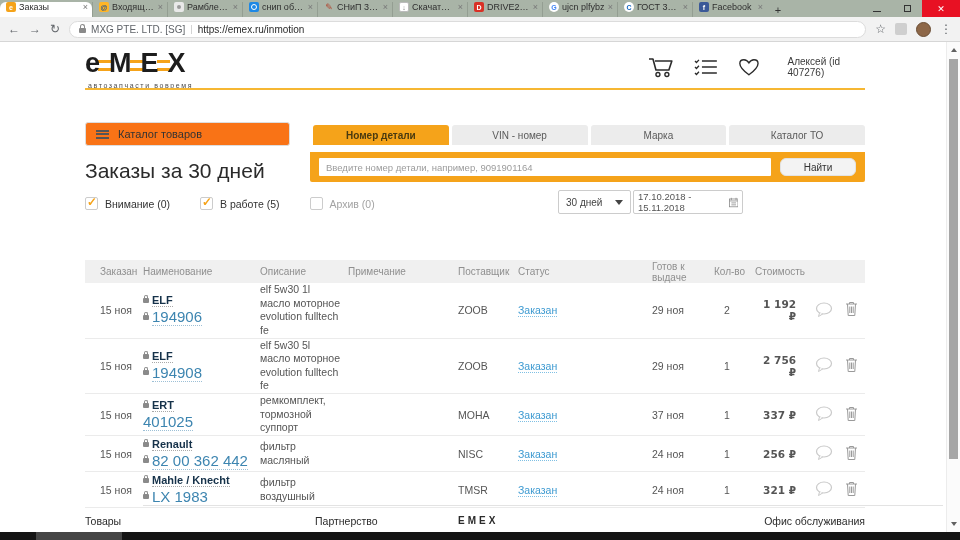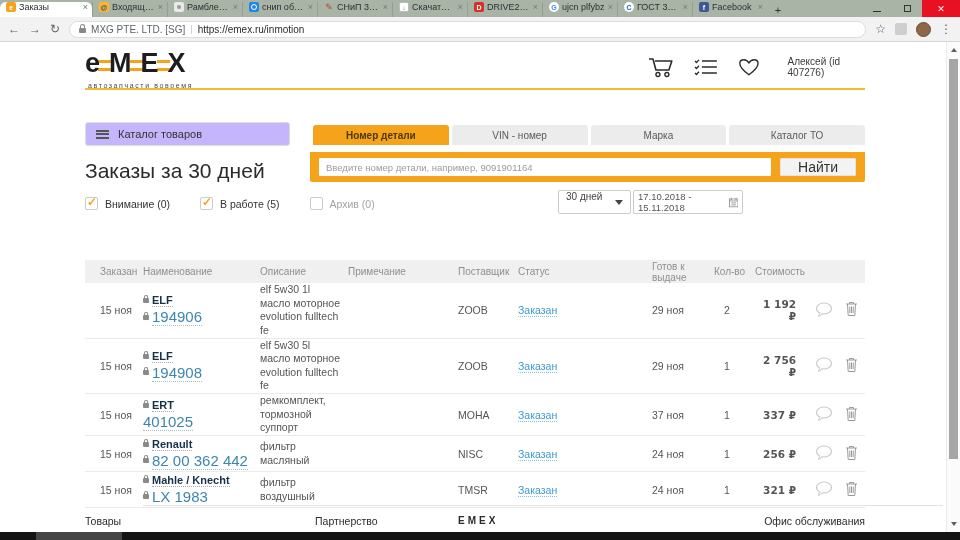--- a/index.html
+++ b/index.html
@@ -57,33 +57,33 @@
   .user { font-size:10px; color:#3a3a3a; margin-left:8px; }
   .chev { width:6px; height:6px; border-right:1.5px solid #333; border-bottom:1.5px solid #333; transform:rotate(45deg); margin:-3px 0 0 55px; }
   .header-rule { position:absolute; left:85px; top:46px; width:780px; height:2px; background:#f6b733; }
   
   .search-tabs { position:absolute; left:313px; top:56px; width:552px; height:20px; display:flex; gap:3px; }
   .stab { flex:1; height:20px; display:flex; align-items:center; justify-content:center; font-size:10px; color:#5a5a5a; background:#ececec; border-radius:3px 3px 0 0;margin-top:27px; }
   .stab.active { background:#f5a31a; color:#4a3a10; font-weight:bold; }
   .search-bar { position:absolute; left:310px; top:76px; width:555px; height:30px; background:#f5a31a; border-radius:0 0 2px 2px;margin-top:34px; }
   .search-input { position:absolute; left:9px; top:6px; width:452px; height:18px; border:none; border-radius:1px; font-size:9.5px; color:#444; padding:0 7px; font-family:"Liberation Sans",sans-serif; }
   .search-input::placeholder { color:#9b9b9b; }
-  .find-btn { position:absolute; right:9px; top:6px; width:76px; height:18px; background:#f3f3f3; border:1px solid #e3e3e3; border-radius:1px; font-size:14px; color:#333; font-family:"Liberation Sans",sans-serif; }
-  .catalog-btn { position:absolute; left:85px; top:80px; width:205px; height:24px; background:#c4b5fd; border:1px solid #ddd; border-radius:3px; display:flex; align-items:center; gap:9px; padding-left:10px; font-size:11px; color:#333; }
+  .find-btn { position:absolute; right:9px; top:6px; width:76px; height:18px; background:#f3f3f3; border:1px solid #e3e3e3; border-radius:6px; font-size:10px; color:#333; font-family:"Liberation Sans",sans-serif; }
+  .catalog-btn { position:absolute; left:85px; top:80px; width:205px; height:24px; background:#f97316; border:1px solid #ddd; border-radius:3px; display:flex; align-items:center; gap:9px; padding-left:10px; font-size:11px; color:#333; }
   .burger { width:13px; height:9px; border-top:2px solid #555; border-bottom:2px solid #555; position:relative; }
   .burger::after { content:""; position:absolute; top:1.5px; left:0; right:0; height:2px; background:#555; }
   
   .page-title { position:absolute; left:85px; top:117px; font-size:21px; font-weight:400; color:#2b2b2b; }
   .filters { position:absolute; left:85px; top:155px; display:flex; gap:30px; }
   .fitem { display:flex; align-items:center; gap:7px; font-size:10.5px; color:#333; }
   .fitem.muted { color:#a3a3a3; }
   .cb { width:13px; height:13px; border:1px solid #ccc; border-radius:2px; background:#fff; position:relative; }
   .cb.checked::after { content:"✓"; position:absolute; top:-3px; left:1px; color:#f5a31a; font-size:12px; font-weight:bold; }
   .controls { position:absolute; left:0; top:148px; width:960px; height:24px; }
-  .period { position:absolute; left:558px; width:73px; height:24px; border:1px solid #ccc; border-radius:2px; display:flex; font-size:10px; color:#444; padding:0 7px; }
+  .period { position:absolute; left:558px; width:73px; height:24px; border:1px solid #ccc; border-radius:2px; display:flex; align-items:center; font-size:10px; color:#444; padding:0 7px; }
   .tri { position:absolute; right:7px; top:9px; border-left:4px solid transparent; border-right:4px solid transparent; border-top:5px solid #444; }
   .daterange { position:absolute; left:633px; width:110px; height:24px; border:1px solid #ccc; border-radius:2px; display:flex; align-items:center; font-size:9.5px; color:#555; padding:0 4px; gap:3px; }
   .qsearch { position:absolute; left:745px; width:118px; height:24px; border:1px solid #ccc; border-radius:2px; }
   .qsearch input { width:92px; height:22px; border:none; font-size:10px; padding:0 7px; color:#444; font-family:"Liberation Sans",sans-serif; }
   .qsearch input::placeholder { color:#9b9b9b; }
   .qsearch svg { position:absolute; right:7px; top:6px; }
   
   .section-head { position:absolute; left:85px; top:184px; display:flex; align-items:center; gap:7px; }
   .section-title { font-size:15px; color:#3d9ad1; border-bottom:1px dotted #7fc0e4; }
   .chev-up { width:6px; height:6px; border-right:1.5px solid #3d9ad1; border-top:1.5px solid #3d9ad1; transform:rotate(-45deg); margin-top:4px; }

